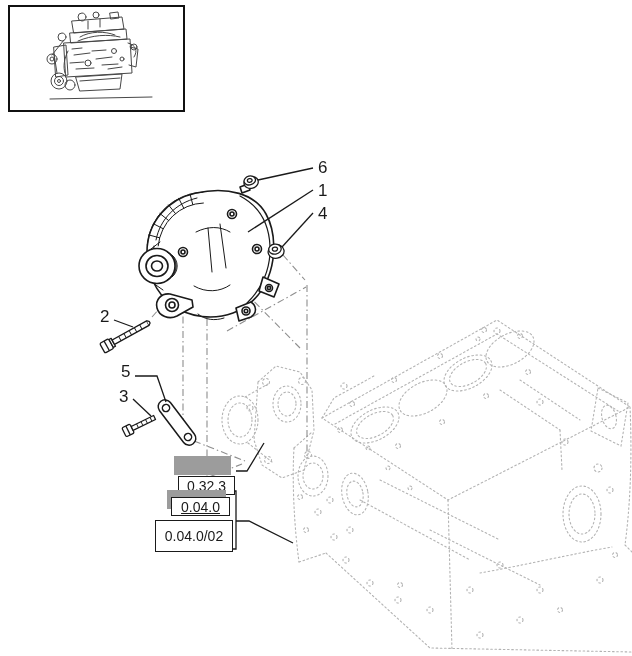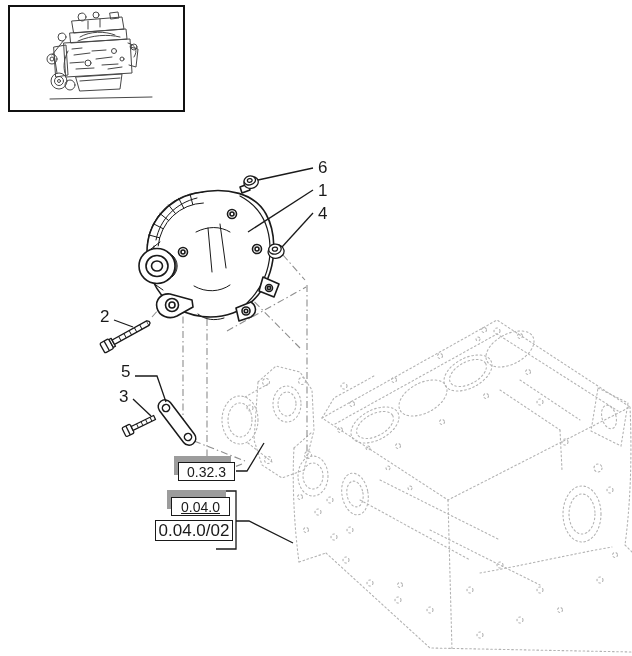--- a/index.html
+++ b/index.html
@@ -16,23 +16,23 @@
   #n4{left:318px;top:205px;}
   #n2{left:100px;top:308px;}
   #n5{left:121px;top:363px;}
   #n3{left:119px;top:388px;}
   
   .refshadow{position:absolute;background:#9c9c9c;}
   #sh0323{left:174px;top:456px;width:57px;height:19px;}
   #sh0040{left:167px;top:490px;width:59px;height:19px;}
   .refbox{position:absolute;background:#fff;border:1.5px solid #1a1a1a;box-sizing:border-box;
           display:flex;align-items:center;justify-content:center;font-size:14px;}
-  #b0323{left:178px;top:462px;width:57px;height:19px;}
+  #b0323{left:178px;top:476px;width:57px;height:19px;}
   #b0040{left:171px;top:497px;width:59px;height:19px;text-decoration:underline;}
-  #b004002{left:155px;top:520px;width:78px;height:21px;font-size:17px;}
+  #b004002{left:155px;top:520px;width:78px;height:32px;font-size:14px;}
 </style>
 </head>
 <body>
 
 <div class="stage">
 
   <svg width="632" height="656" viewBox="0 0 632 656">
 
     <g stroke="#b3b3b3" fill="none" stroke-width="1.1" stroke-dasharray="1.6 2.6" stroke-linecap="round">
 

